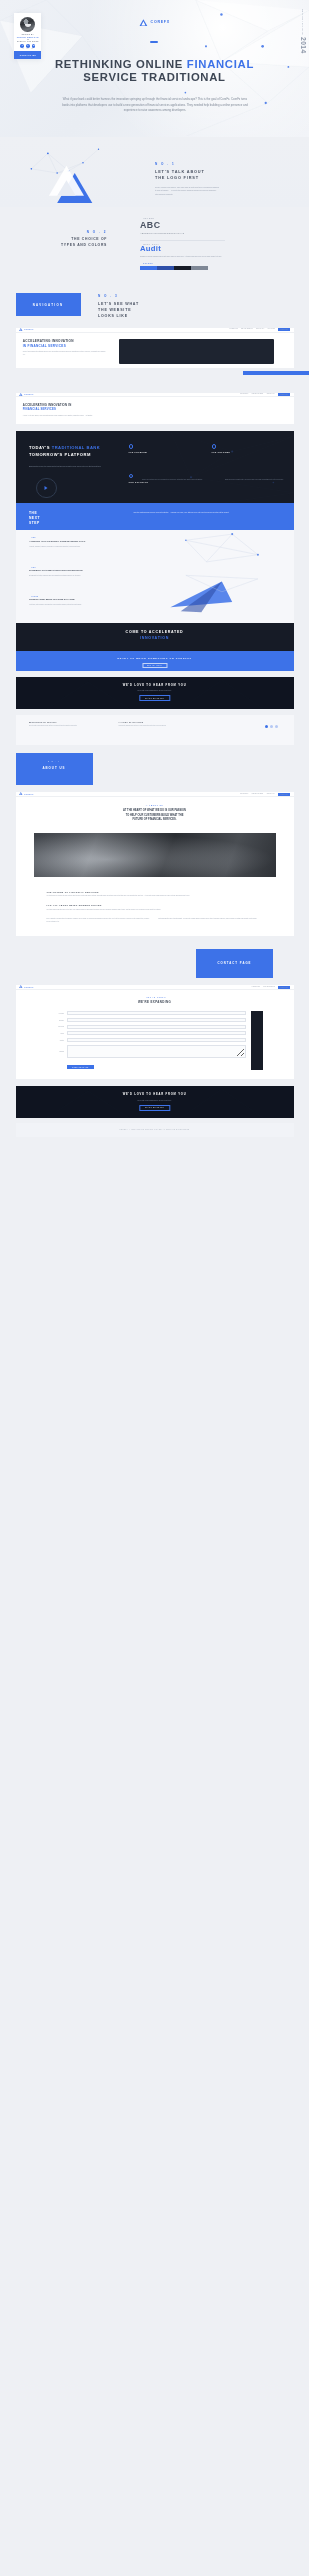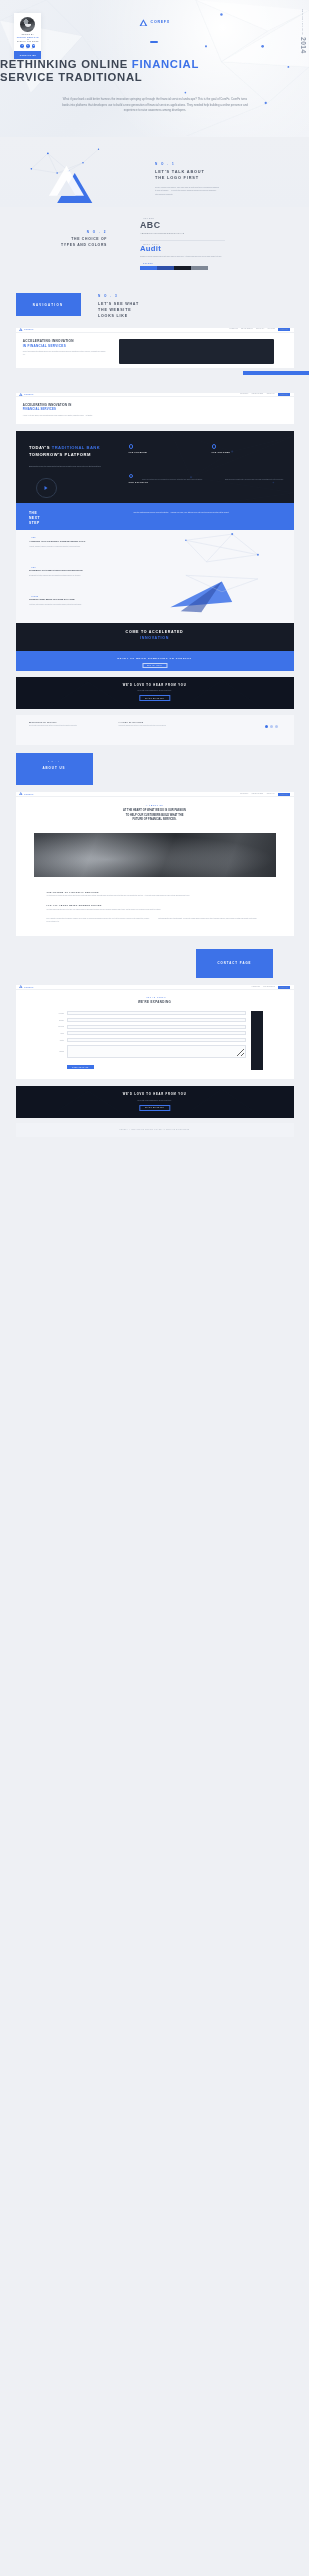--- a/index.html
+++ b/index.html
@@ -63,21 +63,21 @@
   }
 
   .brand { position: absolute; left: 0; right: 0; top: 18.5px; display: flex; justify-content: center; align-items: center; gap: 2.6px; }
   .brand-mark { width: 8.8px; height: 7.7px; }
   .brand-name { font-size: 3.6px; letter-spacing: 0.7px; font-weight: 700; color: #3d72e8; }
 
   .hero-rule { position: absolute; left: 150px; top: 41px; }
   h1.hero-title {
     position: absolute; left: 0; right: 0; top: 58px;
     font-size: 11.3px; line-height: 1.18; font-weight: 700;
-    letter-spacing: 0.7px; color: #3d4654; text-align: left;
+    letter-spacing: 0.7px; color: #3d4654; text-align: center;
   }
   .hero-copy {
     position: absolute; left: 61px; width: 188px; top: 97px;
     font-size: 2.8px; line-height: 2.05; color: #7f8896; text-align: center;
   }
 
   
   .s-logo { height: 70px; background: linear-gradient(180deg,#eef0f4 0%, #eceff4 100%); }
   .tri-wrap { position: absolute; left: 20.6px; top: 5.2px; width: 93px; height: 62px; }
   .no1 { position: absolute; left: 155px; top: 25px; }

